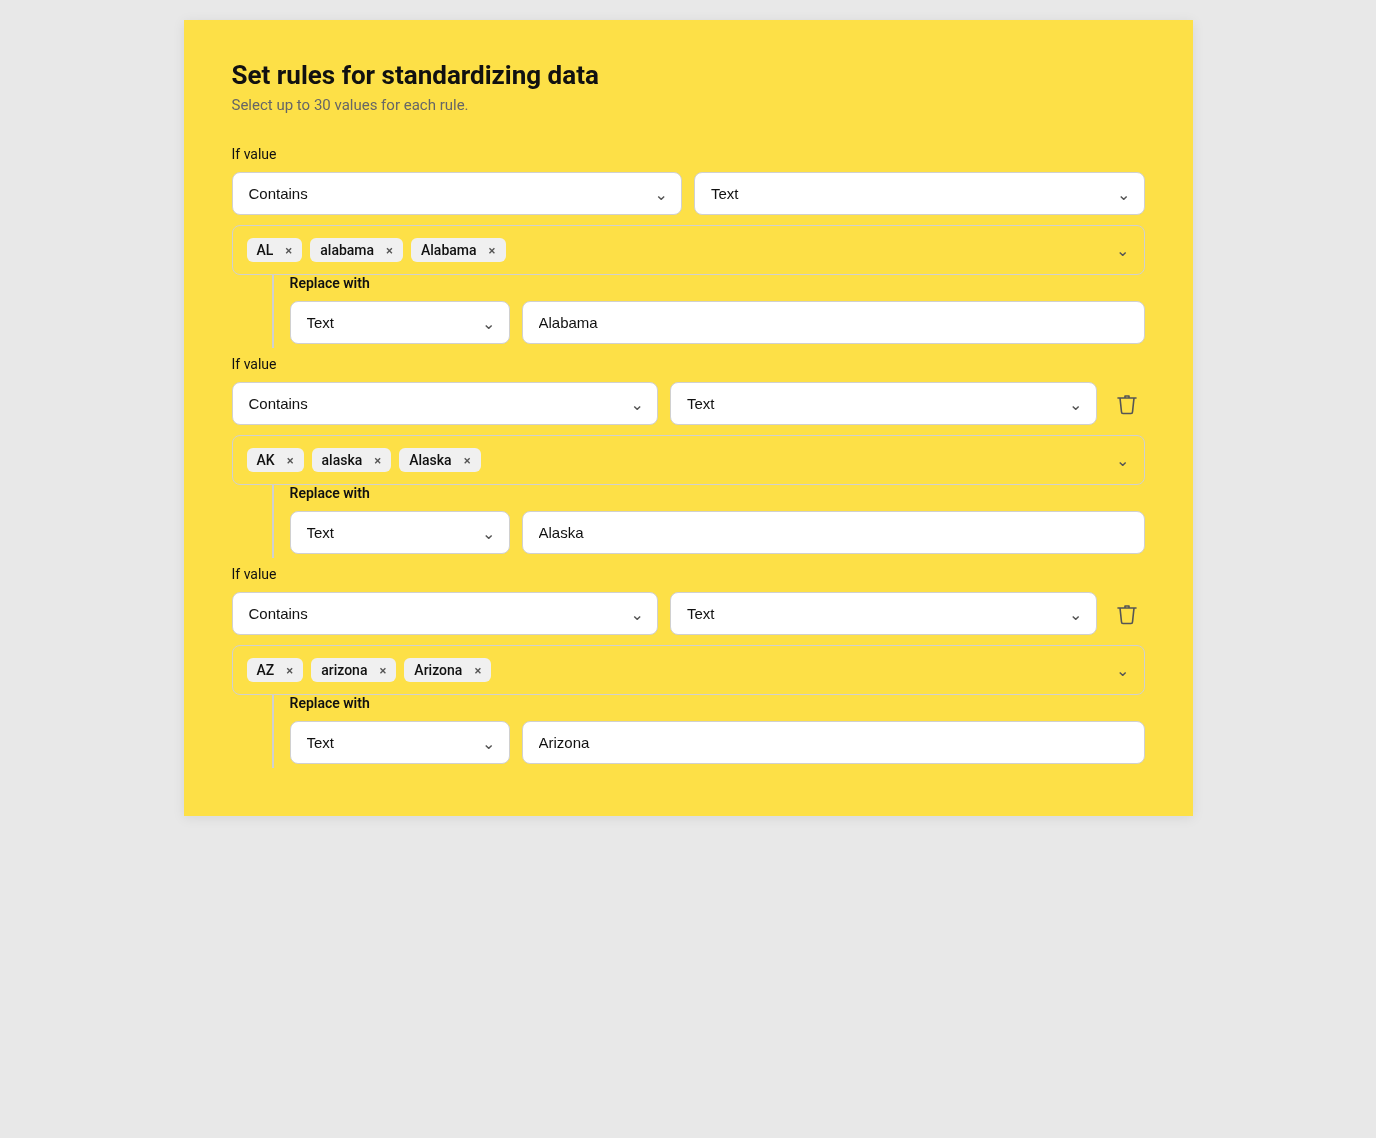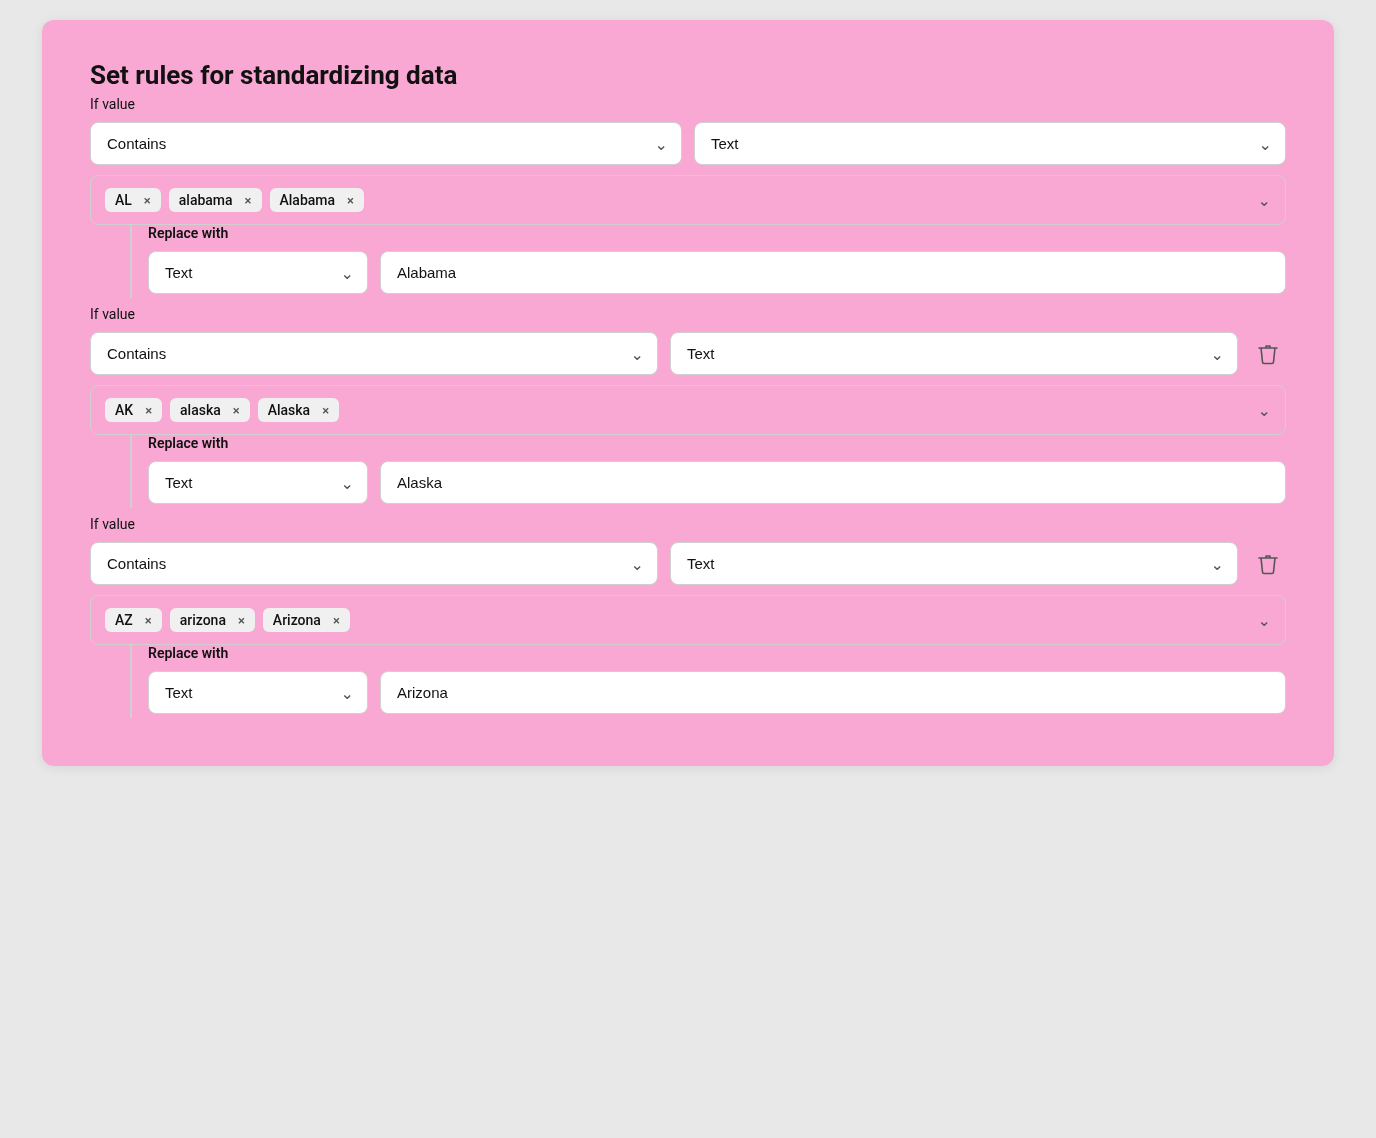--- a/index.html
+++ b/index.html
@@ -12,24 +12,24 @@
       font-family: -apple-system, BlinkMacSystemFont, 'Segoe UI', Roboto, sans-serif;
       background: #e8e8e8;
       display: flex;
       justify-content: center;
       align-items: flex-start;
       min-height: 100vh;
       padding: 20px;
     }
 
     .card {
-      background: #f9a8d4;
-      border-radius: 12px;
+      background: #fde047;
+      border-radius: 0;
       padding: 40px 48px 40px 48px;
-      width: 1292px;
+      width: 1009px;
       max-width: 100%;
       box-shadow: 0 2px 12px rgba(0,0,0,0.08);
     }
 
     .page-title {
       font-size: 26px;
       font-weight: 700;
       color: #111;
       margin-bottom: 6px;
     }
@@ -173,20 +173,21 @@
       color: #111;
       outline: none;
       background: #fff;
     }
   </style>
 </head>
 <body>
 
 <div class="card">
   <h1 class="page-title">Set rules for standardizing data</h1>
+  <p class="page-subtitle">Select up to 30 values for each rule.</p>
 
   <div id="rules-container">
       <div class="rule-block">
         <div class="if-value-label">If value</div>
         <div class="condition-row">
           <div class="select-wrapper"><select><option value="Contains">Contains</option><option value="Equals">Equals</option><option value="Starts with">Starts with</option><option value="Ends with">Ends with</option></select><span class="select-arrow">⌄</span></div>
           <div class="select-wrapper"><select><option value="Text">Text</option><option value="Number">Number</option><option value="Date">Date</option></select><span class="select-arrow">⌄</span></div>
         </div>
         <div class="tags-row">
           <span class="tag">

